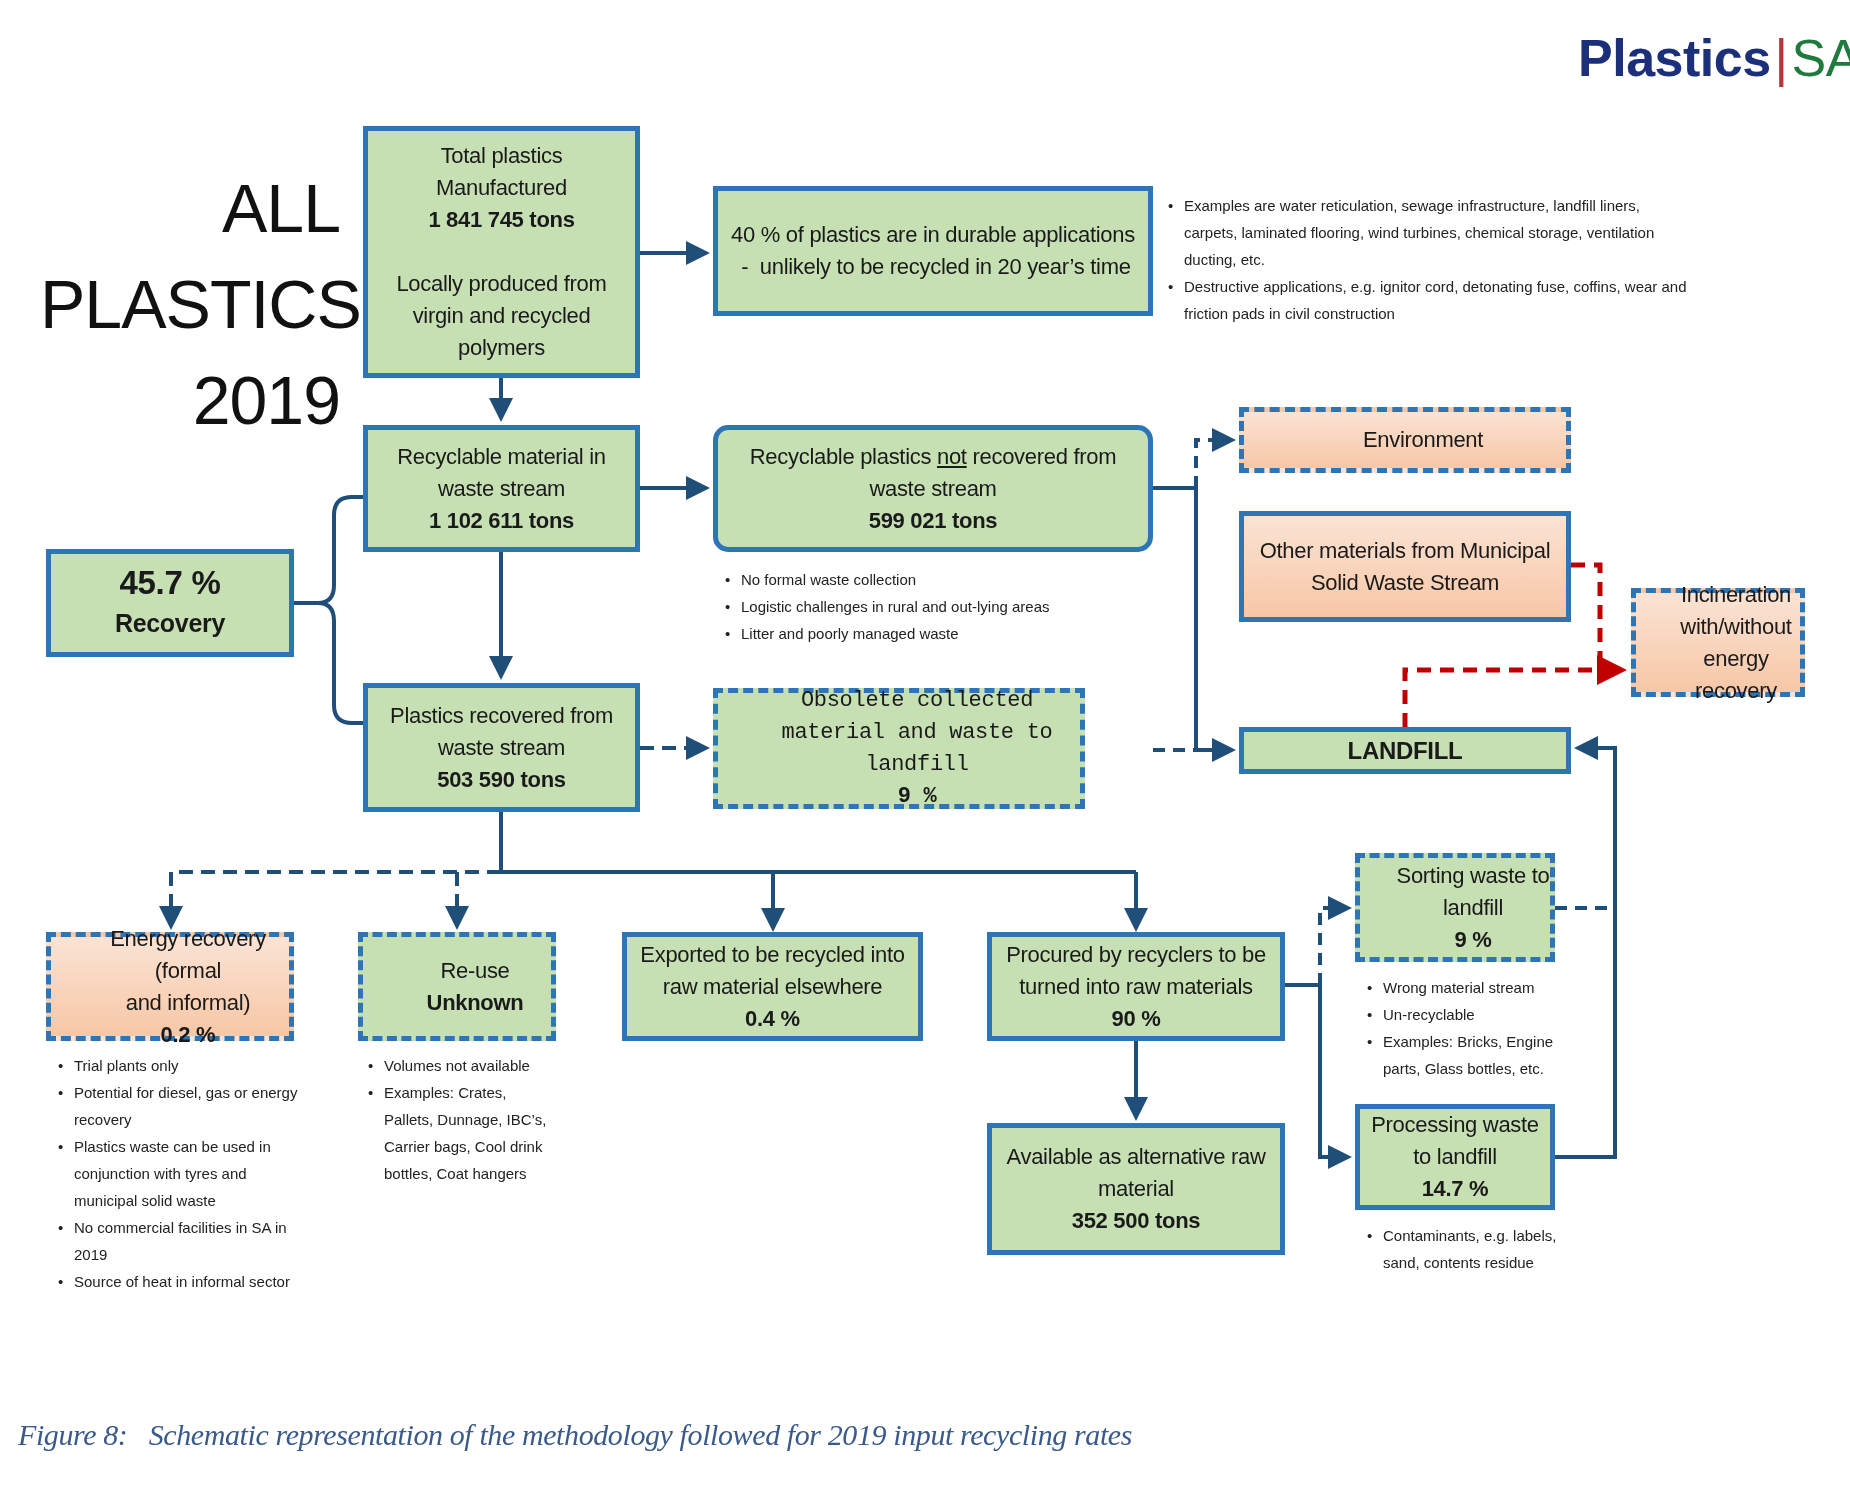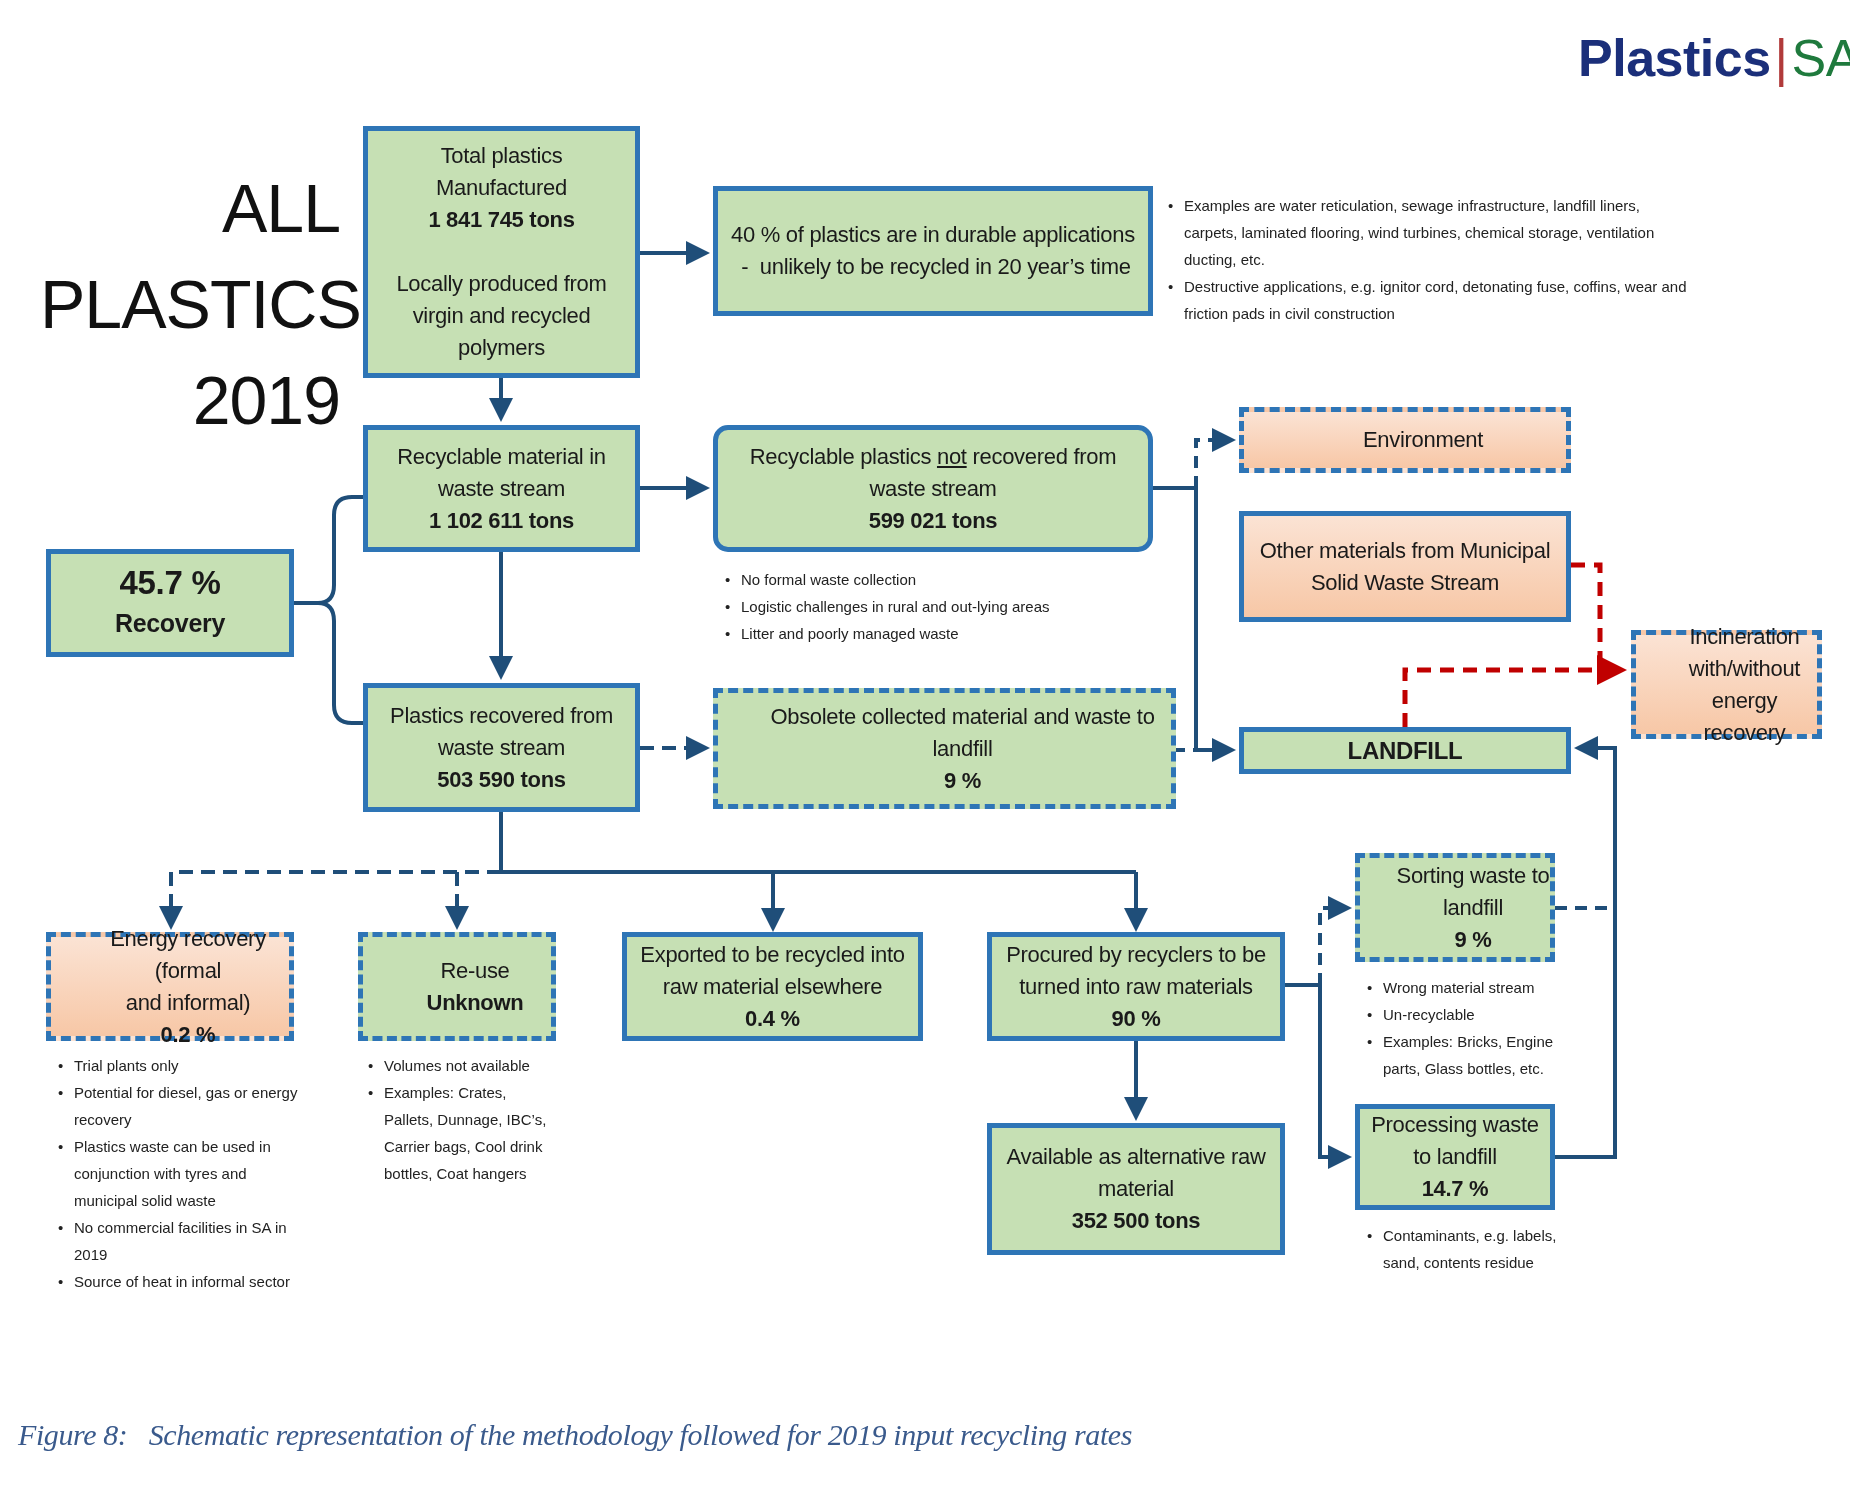--- a/index.html
+++ b/index.html
@@ -143,36 +143,36 @@
     <div class="b" style="font-size:33px;">45.7 %</div>
     <div class="b" style="font-size:25px;">Recovery</div>
   </div>
 
   <div class="box green solid" style="left:363px; top:683px; width:277px; height:129px;">
     <div>Plastics recovered from</div>
     <div>waste stream</div>
     <div class="b">503 590 tons</div>
   </div>
 
-  <div class="box green dashed" style="left:713px; top:688px; width:463px; height:121px;">
+  <div class="box green dashed" style="left:713px; top:688px; width:372px; height:121px;font-family:Liberation Mono, monospace;">
     <div>Obsolete collected material and waste to</div>
     <div>landfill</div>
     <div class="b">9 %</div>
   </div>
 
   <div class="box peach dashed" style="left:1239px; top:407px; width:332px; height:66px;">
     <div>Environment</div>
   </div>
 
   <div class="box peach solid" style="left:1239px; top:511px; width:332px; height:111px;">
     <div>Other materials from Municipal</div>
     <div>Solid Waste Stream</div>
   </div>
 
-  <div class="box peach dashed" style="left:1631px; top:630px; width:191px; height:109px;">
+  <div class="box peach dashed" style="left:1631px; top:588px; width:174px; height:109px;">
     <div>Incineration</div>
     <div>with/without</div>
     <div>energy recovery</div>
   </div>
 
   <div class="box green solid" style="left:1239px; top:727px; width:332px; height:47px;">
     <div class="b" style="font-size:24px;">LANDFILL</div>
   </div>
 
   <div class="box peach dashed" style="left:46px; top:932px; width:248px; height:109px;">

